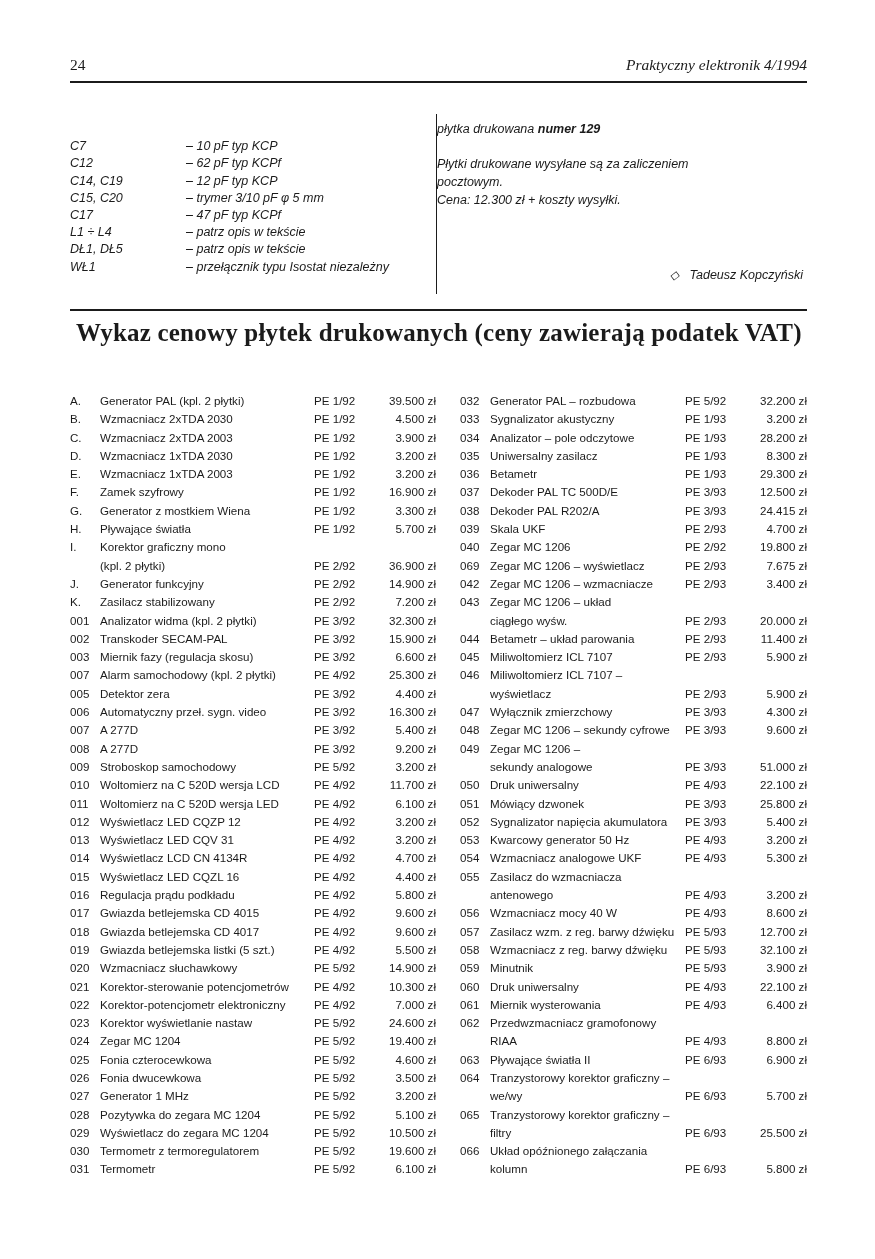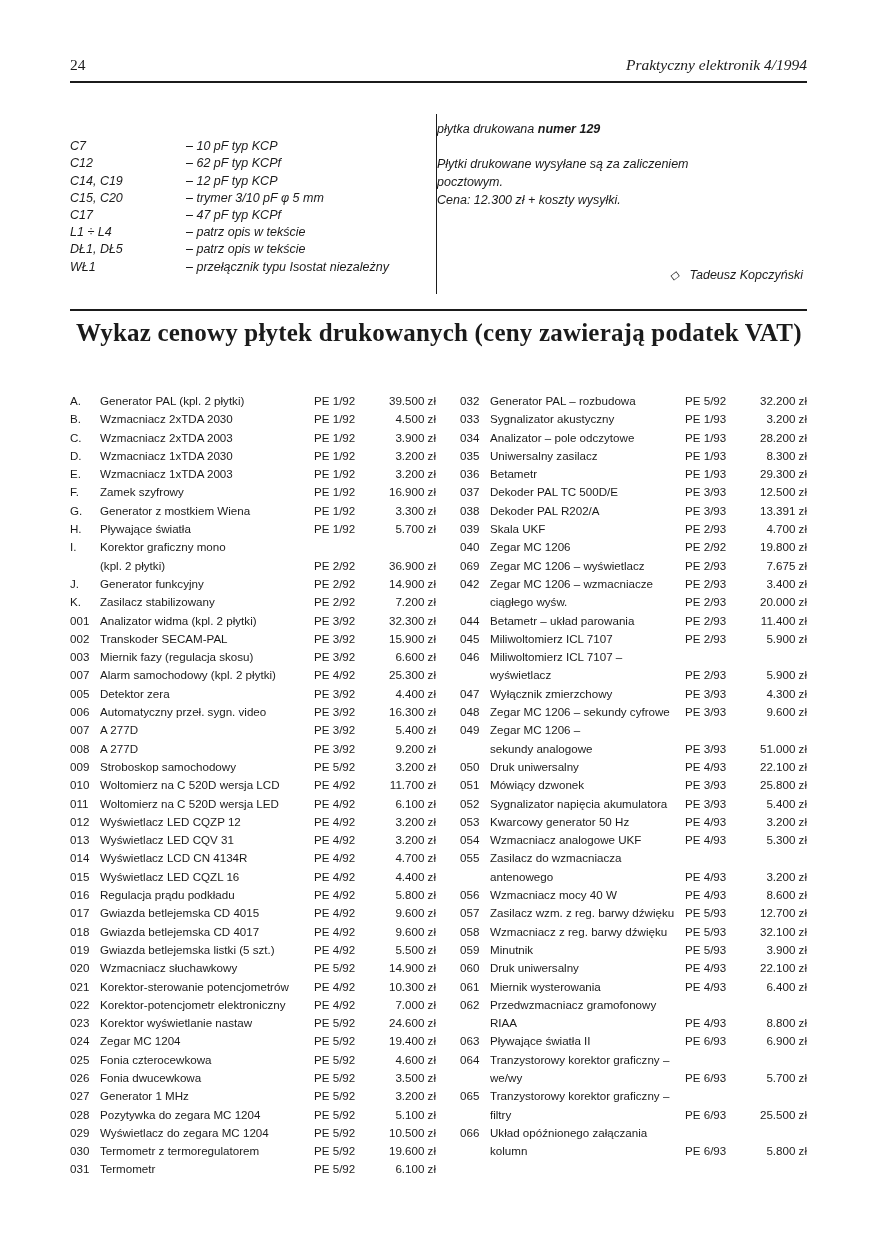--- a/index.html
+++ b/index.html
@@ -411,21 +411,21 @@
         <div class="price-row">
           <span class="pc-code">037</span>
           <span class="pc-name">Dekoder PAL TC 500D/E</span>
           <span class="pc-issue">PE 3/93</span>
           <span class="pc-price">12.500 zł</span>
         </div>
         <div class="price-row">
           <span class="pc-code">038</span>
           <span class="pc-name">Dekoder PAL R202/A</span>
           <span class="pc-issue">PE 3/93</span>
-          <span class="pc-price">13.391 zł</span>
+          <span class="pc-price">24.415 zł</span>
         </div>
         <div class="price-row">
           <span class="pc-code">039</span>
           <span class="pc-name">Skala UKF</span>
           <span class="pc-issue">PE 2/93</span>
           <span class="pc-price">4.700 zł</span>
         </div>
         <div class="price-row">
           <span class="pc-code">040</span>
           <span class="pc-name">Zegar MC 1206</span>
@@ -438,20 +438,26 @@
           <span class="pc-issue">PE 2/93</span>
           <span class="pc-price">7.675 zł</span>
         </div>
         <div class="price-row">
           <span class="pc-code">042</span>
           <span class="pc-name">Zegar MC 1206 – wzmacniacze</span>
           <span class="pc-issue">PE 2/93</span>
           <span class="pc-price">3.400 zł</span>
         </div>
         <div class="price-row">
+          <span class="pc-code">043</span>
+          <span class="pc-name">Zegar MC 1206 – układ</span>
+          <span class="pc-issue"></span>
+          <span class="pc-price"></span>
+        </div>
+        <div class="price-row">
           <span class="pc-code"></span>
           <span class="pc-name">ciągłego wyśw.</span>
           <span class="pc-issue">PE 2/93</span>
           <span class="pc-price">20.000 zł</span>
         </div>
         <div class="price-row">
           <span class="pc-code">044</span>
           <span class="pc-name">Betametr – układ parowania</span>
           <span class="pc-issue">PE 2/93</span>
           <span class="pc-price">11.400 zł</span>

